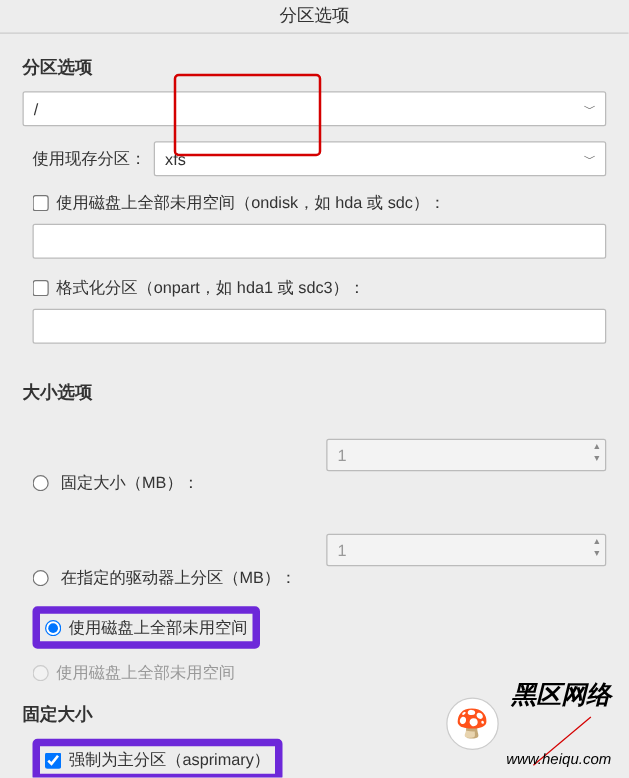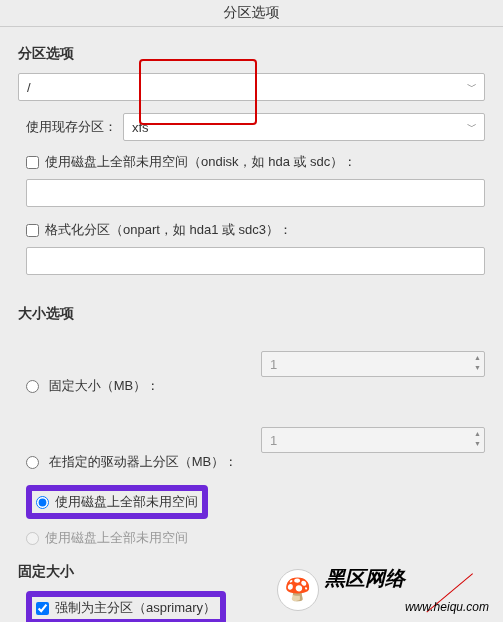--- a/index.html
+++ b/index.html
@@ -146,22 +146,23 @@
       background: #fff;
       border: 1px solid #ccc;
       border-radius: 50%;
       display: flex;
       align-items: center;
       justify-content: center;
       font-size: 22px;
     }
     .watermark-text {
       display: flex;
-      flex-direction: row;
+      flex-direction: column;
       line-height: 1.1;
+      text-align: right;
     }
     .watermark-cn {
       font-size: 20px;
       font-weight: bold;
       font-style: italic;
       color: #000;
     }
     .watermark-url {
       font-size: 12px;
       font-style: italic;

